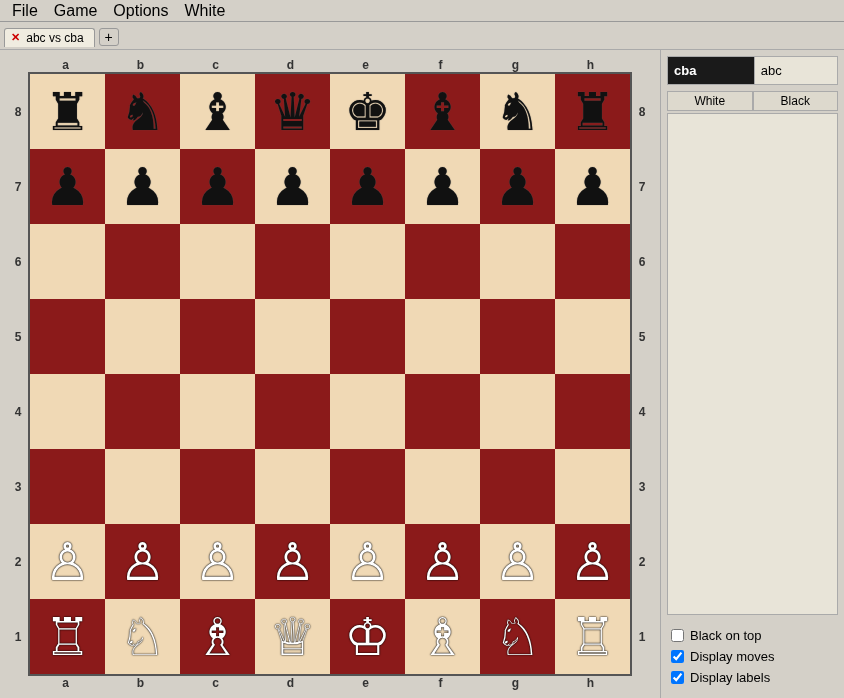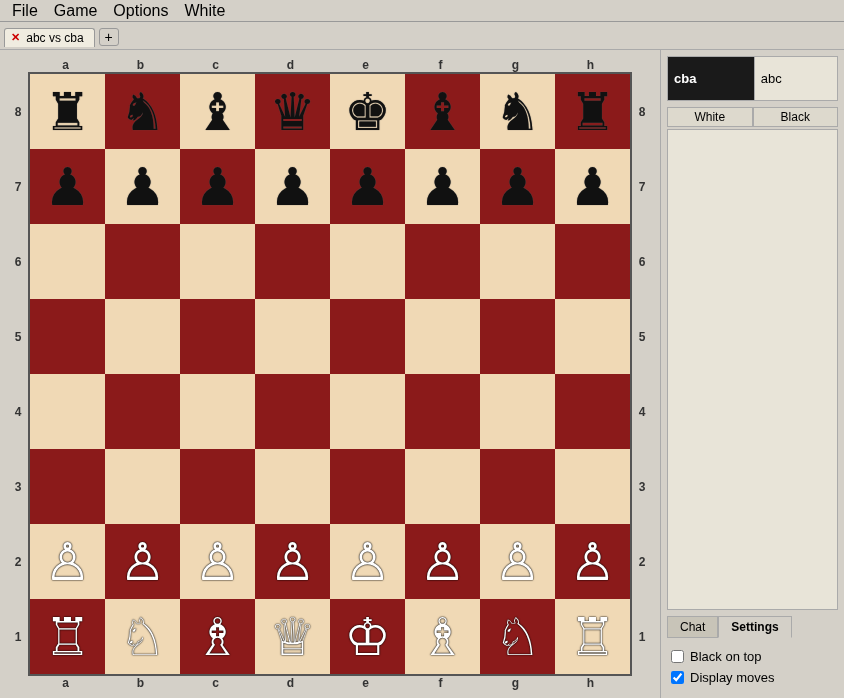--- a/index.html
+++ b/index.html
@@ -148,21 +148,21 @@
     }
 
     .player-table {
       width: 100%;
       border-collapse: collapse;
       margin-bottom: 6px;
       font-size: 13px;
     }
     .player-table td {
       border: 1px solid #aaa;
-      padding: 14px 6px;
+      padding: 6px 6px;
       background: #e8e4d8;
     }
     .player-table td.active-player {
       background: #1a1a1a;
       color: white;
       font-weight: bold;
     }
 
     .col-headers {
       display: flex;
@@ -435,30 +435,30 @@
     </tbody>
       </table>
 
     <div class="col-headers">
       <div class="col-header">White</div>
       <div class="col-header">Black</div>
     </div>
 
     <div class="moves-area"></div>
 
-    <div class="panel-tabs">
-      <div class="panel-tab">Chat</div>
-      <div class="panel-tab active">Settings</div>
-    </div>
 
     <div class="settings-area">
       <div class="settings-item">
         <input type="checkbox" id="white-on-top" style="">
         <label for="white-on-top">Black on top</label>
       </div>
       <div class="settings-item">
         <input type="checkbox" id="display-moves" checked="" style="">
         <label for="display-moves">Display moves</label>
       </div>
+      <div class="settings-item">
+        <input type="checkbox" id="display-labels" checked="" style="">
+        <label for="display-labels">Display labels</label>
+      </div>
     </div>
 
   </div>
 </div>
 
 </body></html>

